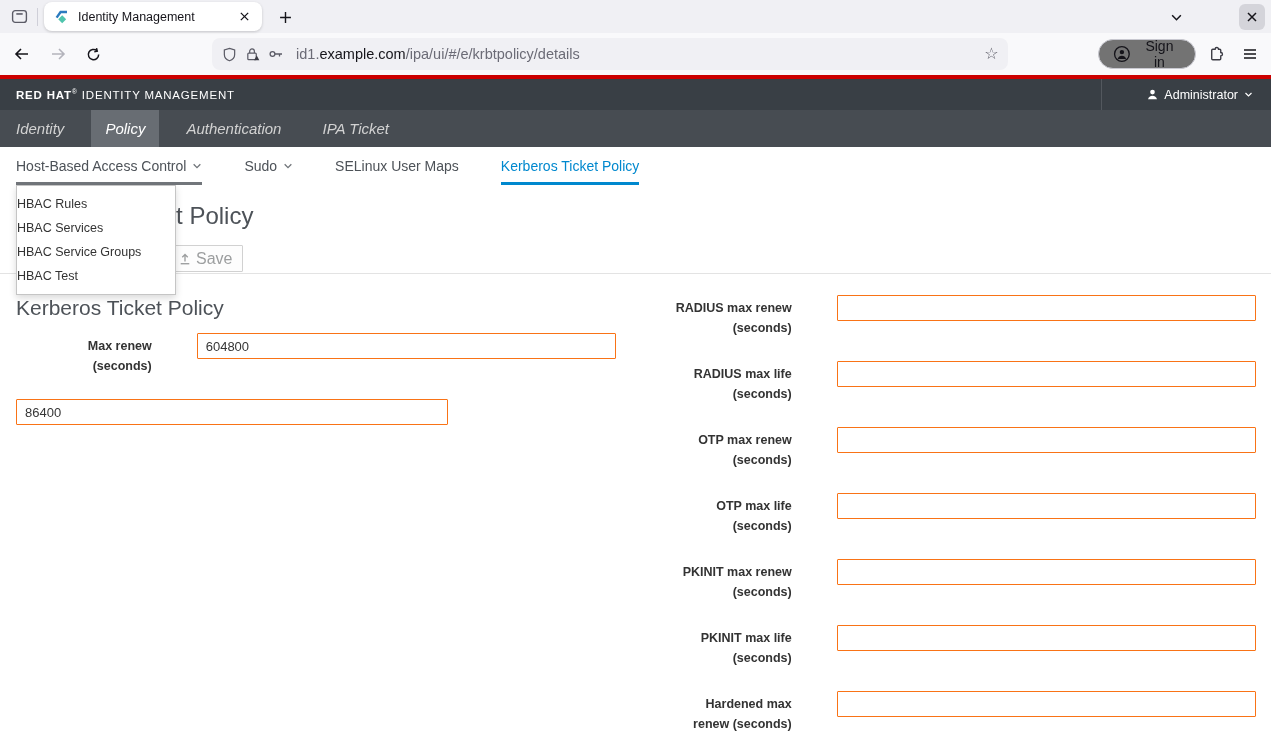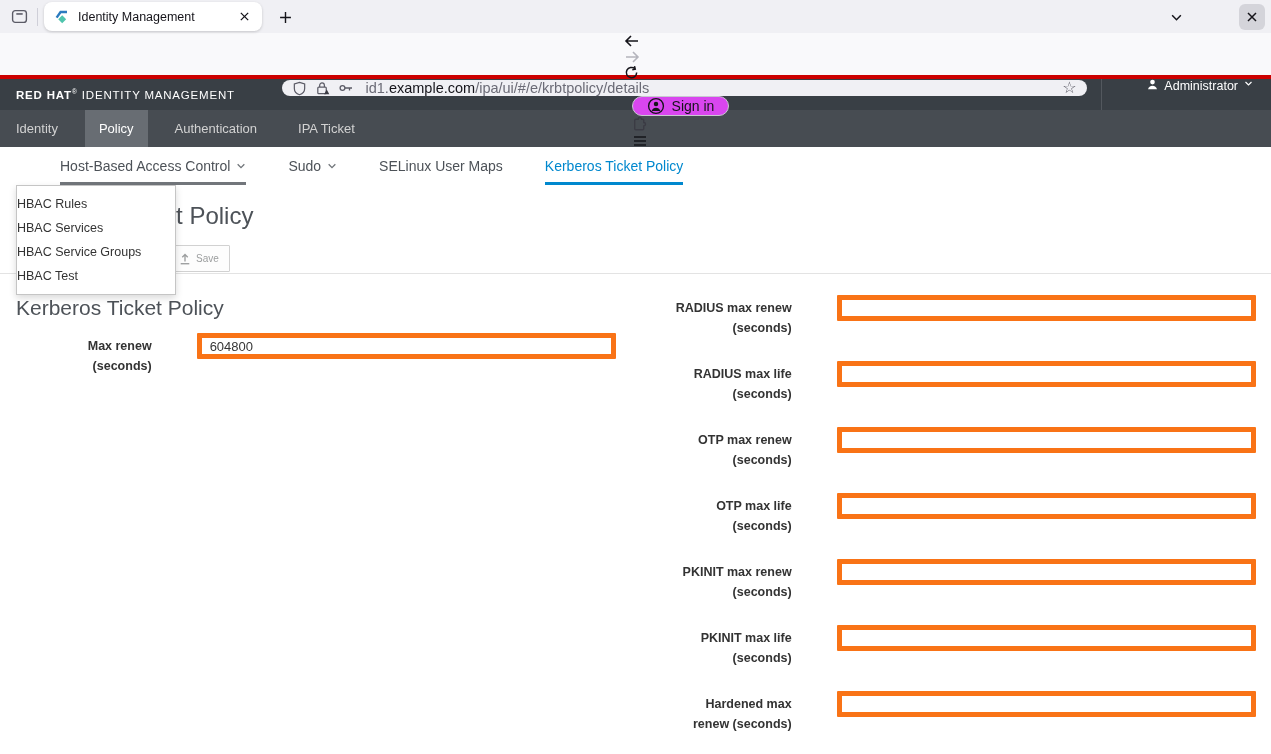--- a/index.html
+++ b/index.html
@@ -21,91 +21,91 @@
     position:absolute; left:44px; top:2px; width:218px; height:29px;
     background:#fff; border-radius:8px; box-shadow:0 1px 3px rgba(0,0,0,.18);
     display:flex; align-items:center; padding:0 8px 0 10px;
   }
   .tab-title { font-size:12.5px; color:#15141a; margin-left:8px; flex:1; white-space:nowrap; overflow:hidden; }
   .tab-close { display:flex; align-items:center; justify-content:center; width:20px; height:20px; border-radius:4px; }
   .newtab { position:absolute; left:272px; top:4px; width:26px; height:26px; border-radius:4px; display:flex; align-items:center; justify-content:center; font-size:18px; color:#15141a; }
   .tabs-list { position:absolute; right:82px; top:4px; width:26px; height:26px; display:flex; align-items:center; justify-content:center; border-radius:4px; }
   .win-close { position:absolute; right:6px; top:4px; width:26px; height:26px; background:#d4d4da; border-radius:6px; display:flex; align-items:center; justify-content:center; }
 
-  .toolbar { height:42px; background:#f9f9fb; display:flex; align-items:center; padding:0 8px;flex-direction:column; }
+  .toolbar { height:42px; background:#f9f9fb; display:flex; align-items:center; padding:0 8px; }
   .navbtn { width:28px; height:28px; display:flex; align-items:center; justify-content:center; border-radius:4px; margin-right:8px; font-size:17px; }
   .navbtn.back { color:#15141a; }
   .navbtn.fwd  { color:#b4b4bc; }
   .urlbar {
     margin-left:97px; width:805px; height:32px; background:#f0f0f4; border-radius:8px;
     display:flex; align-items:center; padding:0 10px; cursor:text;
   }
   .urlbar .uicon { display:flex; align-items:center; margin-right:8px; }
   .url-text { font-size:14.5px; margin-left:4px; white-space:nowrap; overflow:hidden; flex:1; }
   .url-sub, .url-path { color:#6b6b76; }
   .url-host { color:#15141a; }
   .star { margin-left:auto; font-size:16px; color:#5b5b66; line-height:1; }
   .signin {
     margin-left:90px; height:30px; border:1px solid #c8c8d0; border-radius:15px;
-    display:flex; align-items:center; gap:7px; padding:0 14px; font-size:14px; color:#15141a; background:#d946ef;
+    display:flex; align-items:center; gap:7px; padding:0 14px; font-size:14px; color:#15141a; background:#737373;
   }
   .chromebtn { width:26px; height:26px; display:flex; align-items:center; justify-content:center; border-radius:4px; margin-left:8px; }
 
   .redbar { height:4px; background:#cc0000; }
 
   
   .masthead { height:31px; background:#393f45; display:flex; align-items:center; padding:0 0 0 16px; }
   .brand { color:#fff; font-size:11.5px; letter-spacing:.8px; white-space:nowrap; }
   .brand .b { font-weight:700; }
   .brand sup { font-size:7px; }
   .mast-user {
-    margin-left:auto; height:100%; display:flex; align-items:flex-start; gap:6px;
+    margin-left:auto; height:100%; display:flex; align-items:center; gap:6px;
     border-left:1px solid #53585e; padding:0 18px 0 45px; color:#fff; font-size:12.5px;
   }
 
   
   .pnav { height:37px; background:#474c52; display:flex; padding-left:2px; }
   .pnav .pitem {
     height:100%; display:flex; align-items:center; padding:0 14px; margin-right:13px;
-    color:#d2d2d2; font-size:13px;
+    color:#d2d2d2; font-size:15px;font-style:italic;
   }
   .pnav .pitem.active { background:#686d73; color:#fff; }
 
   
   .snav { height:38px; background:#fff; display:flex; padding-left:16px; gap:42px; }
   .sitem {
     height:100%; display:flex; align-items:center; gap:6px;
     color:#4d5258; font-size:14px; border-bottom:3px solid transparent; padding-top:3px;
   }
-  .sitem.open { border-bottom-color:#72767b;margin-left:44px; }
+  .sitem.open { border-bottom-color:#72767b; }
   .sitem.active { color:#0088ce; border-bottom-color:#0088ce; }
 
   
   .content { position:relative; height:569px; background:#fff; }
   .page-title {
     position:absolute; left:16px; top:17px; font-size:24px; font-weight:300; color:#4d5258; white-space:nowrap;
   }
   .save-btn {
     position:absolute; left:168px; top:60px; height:27px; padding:0 10px;
     background:#fdfdfd; border:1px solid #d1d1d1; border-radius:1px;
-    color:#9c9e9f; font-size:10px; display:flex; align-items:center; gap:5px;
+    color:#9c9e9f; font-size:16px; display:flex; align-items:center; gap:5px;
   }
   .facet-divider { position:absolute; left:0; right:0; top:88px; border-top:1px solid #e3e3e3; }
 
   .col { position:absolute; top:110px; width:600px; }
   .col-left { left:16px; }
   .col-right { left:656px; }
   .col h2 { font-size:21px; font-weight:300; color:#4d5258; line-height:26px; margin-bottom:12px; }
   .frow { display:flex; min-height:40px; margin-bottom:23px;gap:25px; }
   .flabel {
     width:140px; margin-right:20px; text-align:right; font-size:12.5px; font-weight:600;
     color:#333; line-height:20px; padding-top:3px; white-space:pre-line;
   }
   .finput {
-    width:432px; height:26px; border:5px solid #f97316; border-radius:1px;
+    width:432px; height:26px; border:1px solid #f97316; border-radius:1px;
     font-family:inherit; font-size:13px; color:#363636; padding:0 8px; background:#fff;
   }
 
   
   .menu {
     position:absolute; left:16px; top:0; width:160px; background:#fff;
     border:1px solid #c5c5c5; box-shadow:0 3px 7px rgba(0,0,0,.15);
     padding:6px 0; z-index:10;
   }
   .menu-item { padding:3px 0; font-size:12.5px; color:#333; line-height:18px; white-space:nowrap; cursor:pointer; }
@@ -278,20 +278,21 @@
   <div class="facet-divider"></div>
 
   <div class="col col-left">
     <h2>Kerberos Ticket Policy</h2>
     <div class="frow">
       <label class="flabel">Max renew
 (seconds)</label>
       <input class="finput" type="text" value="604800" style="">
     </div>
     <div class="frow">
+      <input class="finput" type="text" value="86400" style="">
     </div>
   </div>
 
   <div class="col col-right">
     <div class="frow">
       <label class="flabel">RADIUS max renew
 (seconds)</label>
       <input class="finput" type="text" value="" style="">
     </div>
     <div class="frow">

